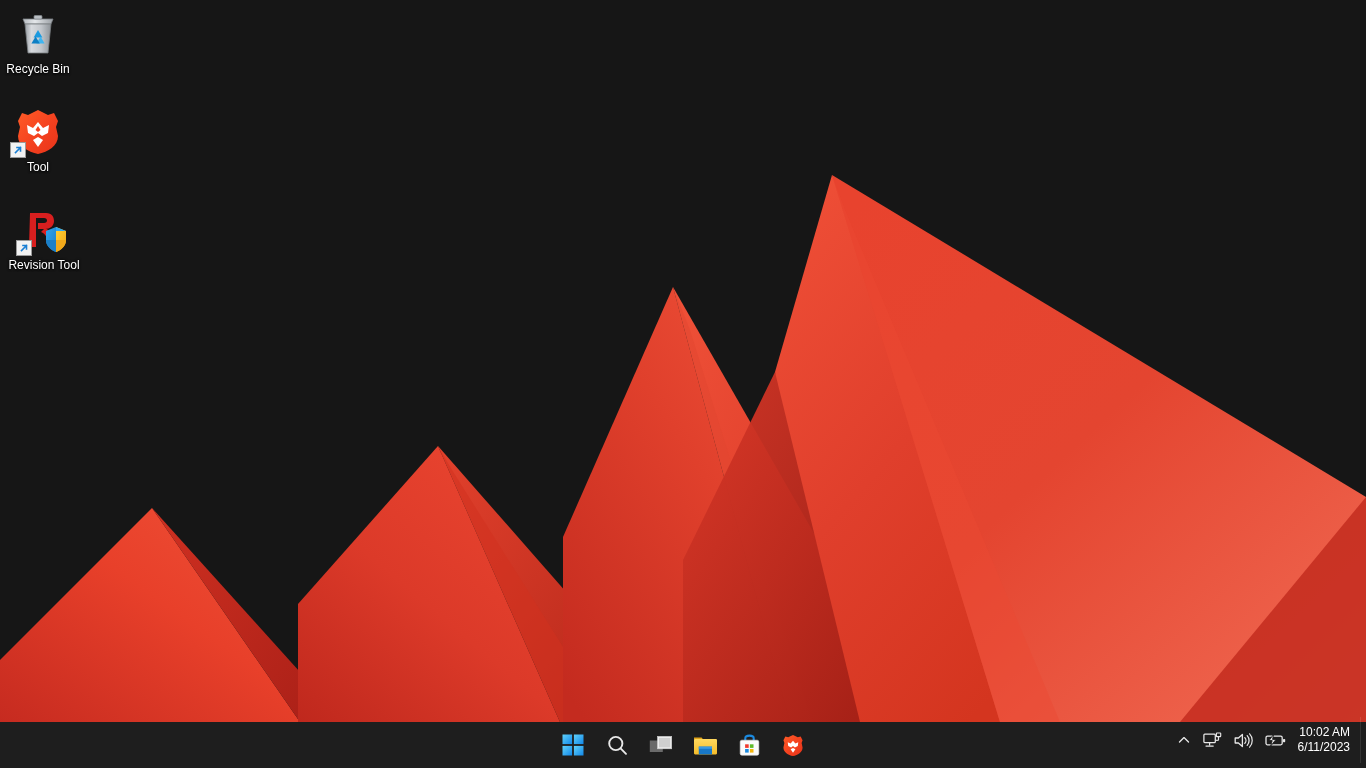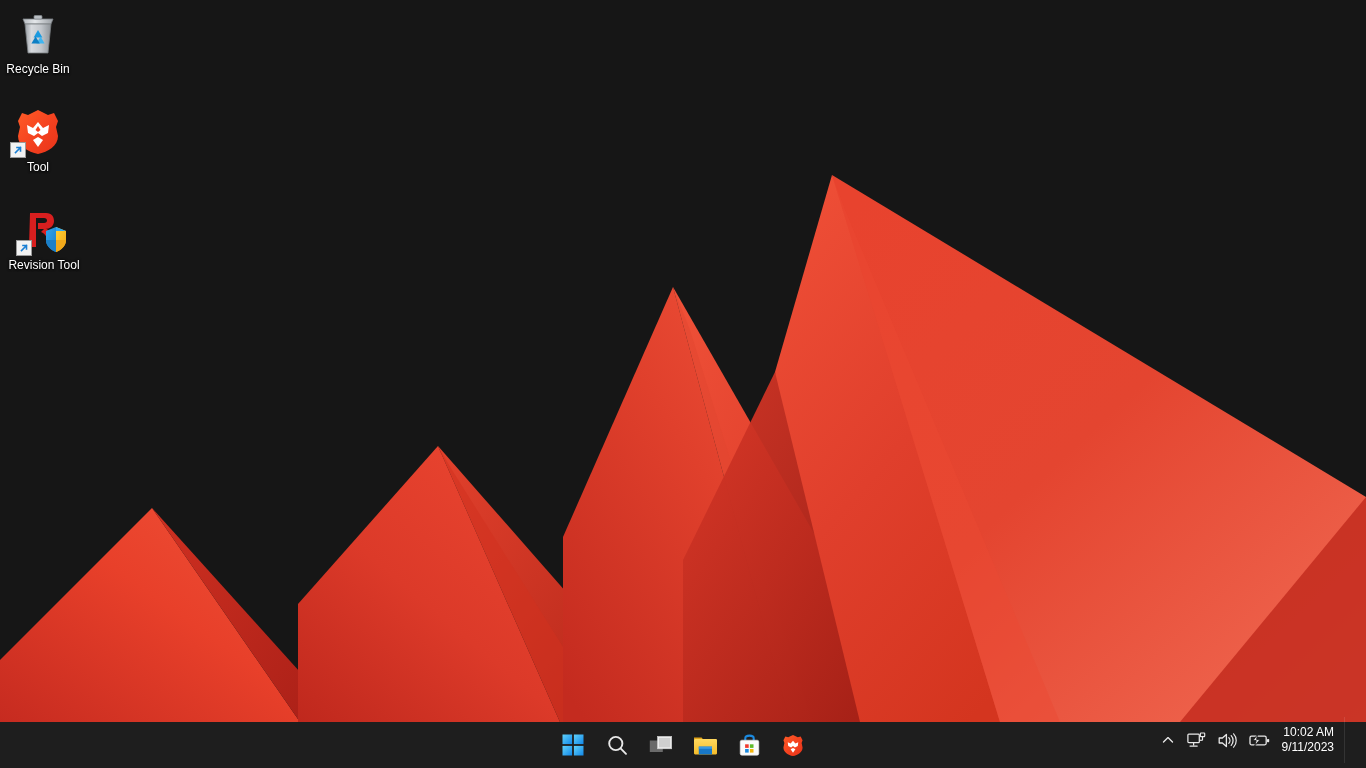--- a/index.html
+++ b/index.html
@@ -89,21 +89,21 @@
     cursor:default;
   }
   .tb-btn svg { display:block; }
 
   #tray {
     position:absolute;
     right:0; top:0;
     height:36px;
     display:flex;
     align-items:center;
-    padding-right:16px;
+    padding-right:0;
   }
   .tray-btn {
     height:46px;
     display:flex; align-items:center; justify-content:center;
     padding:0 6px;
     cursor:default;
   }
   .tray-btn svg { display:block; }
   #clock {
     display:flex;
@@ -425,19 +425,19 @@
       <div class="tray-btn">
         <svg width="21" height="15" viewBox="0 0 21 15">
           <rect x="1.0" y="3.2" width="16.2" height="8.6" rx="1.5" fill="none" stroke="#e8e8e8" stroke-width="1.3"></rect>
           <rect x="18.0" y="6.0" width="2.2" height="3.2" rx="0.7" fill="#e8e8e8"></rect>
           <path d="M8.6 1.4 L4.0 7.6 L7.2 7.6 L5.6 13.2 L11.0 6.4 L7.6 6.4 Z" fill="#e8e8e8" stroke="#1e1e1e" stroke-width="0.9" stroke-linejoin="round"></path>
         </svg>
       </div>
 
       <div id="clock">
         <div>10:02 AM</div>
-        <div>9/11/2023</div>
+        <div>6/11/2023</div>
       </div>
 
       <div id="show-desktop"></div>
     </div>
   </div>
 </div>
 
 </body></html>

